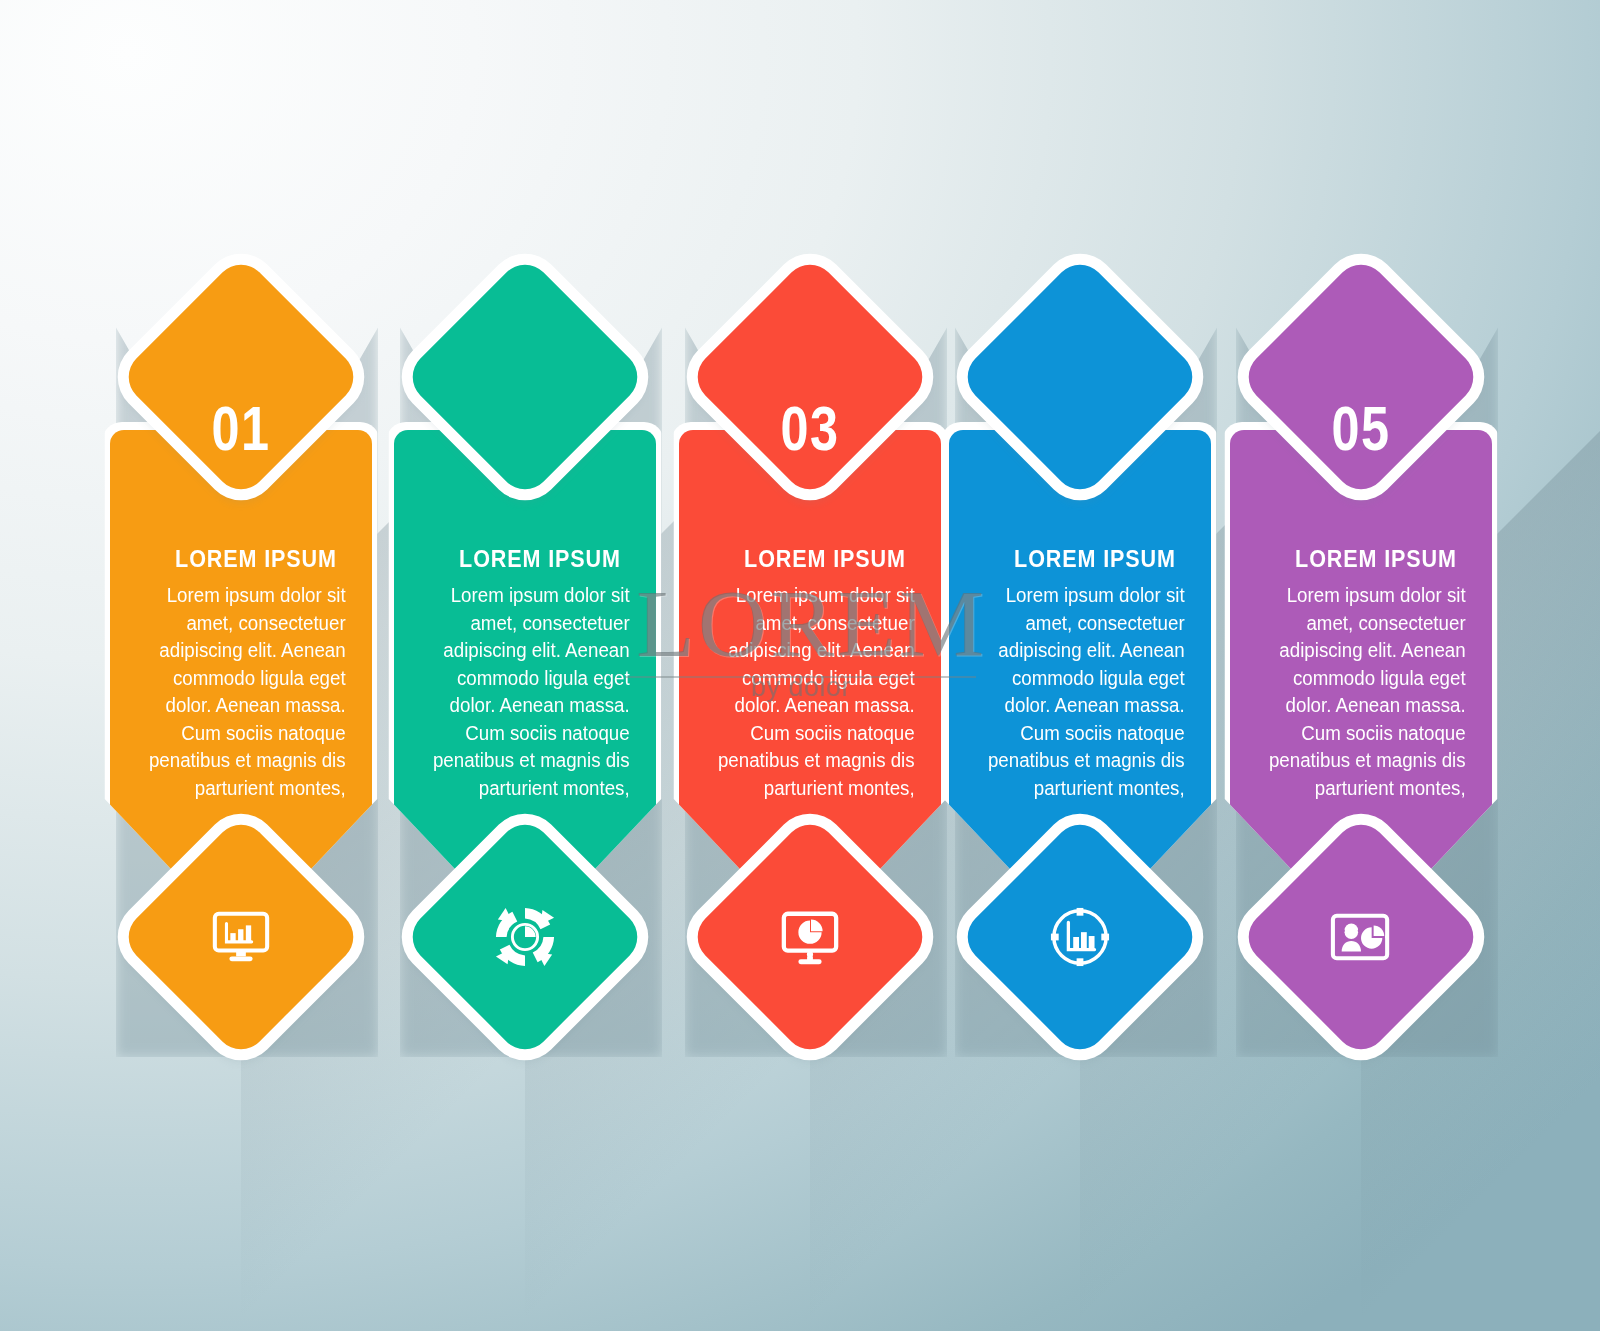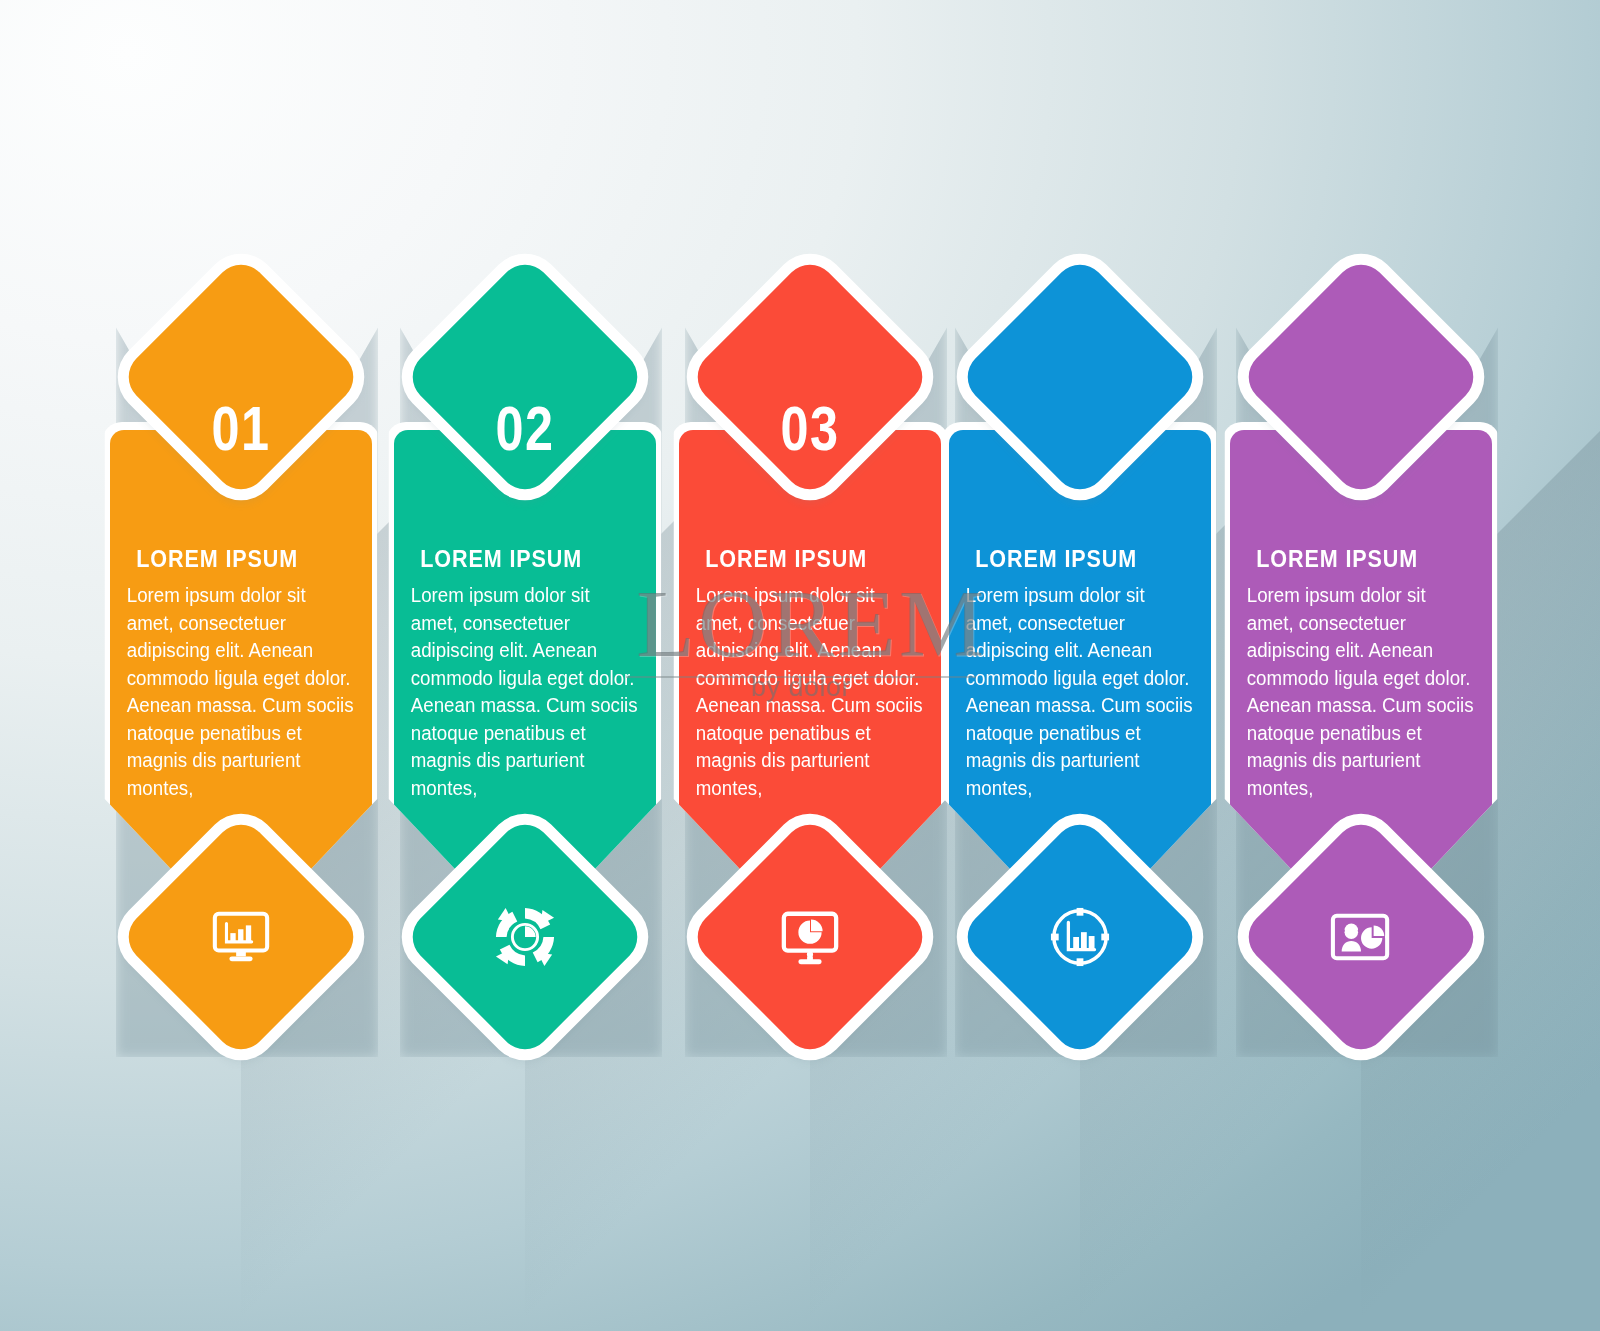--- a/index.html
+++ b/index.html
@@ -55,24 +55,24 @@
   }
   .bodyouter {
     position:absolute; left:-8px; top:-8px; right:-8px; bottom:-8px;
     background:#fff; border-radius:20px;
   }
 
   
   .txt {
     position:absolute;
     left:0; right:0; top:255px;
-    text-align:left;
+    text-align:right;
     color:#fff;
     z-index:8;
-    padding:0 12px;
+    padding:0 22px;
   }
   .txt .ttl {
     font-weight:bold;
     font-size:24.5px;
     letter-spacing:1.0px;
     transform:scaleX(.88);
     margin-bottom:9px;
     white-space:nowrap;
   }
   .txt .desc {
@@ -214,23 +214,20 @@
       <div class="bodyclip">
         <div class="bodyouter"></div>
       </div>
       <div class="bodyclip">
         <div class="bodyshape" style="background:#08BD95"></div>
       </div>
     </div>
 
     <div class="diashadow top"></div>
     <div class="dia top" style="background:#08BD95"></div>
-    <div class="dianum top">
-      <span class="n">02</span>
-    </div>
 
     <div class="txt">
       <div class="ttl">LOREM IPSUM</div>
       <div class="desc">Lorem ipsum dolor sit amet, consectetuer adipiscing elit. Aenean commodo ligula eget dolor. Aenean massa. Cum sociis natoque penatibus et magnis dis parturient montes,</div>
     </div>
 
     <div class="diashadow bot"></div>
     <div class="dia bot" style="background:#08BD95"></div>
     <div class="diaicon bot">
         <svg viewBox="0 0 64 64" fill="none">
@@ -335,20 +332,23 @@
       <div class="bodyclip">
         <div class="bodyouter"></div>
       </div>
       <div class="bodyclip">
         <div class="bodyshape" style="background:#AD5BB8"></div>
       </div>
     </div>
 
     <div class="diashadow top"></div>
     <div class="dia top" style="background:#AD5BB8"></div>
+    <div class="dianum top">
+      <span class="n">05</span>
+    </div>
 
     <div class="txt">
       <div class="ttl">LOREM IPSUM</div>
       <div class="desc">Lorem ipsum dolor sit amet, consectetuer adipiscing elit. Aenean commodo ligula eget dolor. Aenean massa. Cum sociis natoque penatibus et magnis dis parturient montes,</div>
     </div>
 
     <div class="diashadow bot"></div>
     <div class="dia bot" style="background:#AD5BB8"></div>
     <div class="diaicon bot">
         <svg viewBox="0 0 64 64" fill="none">

